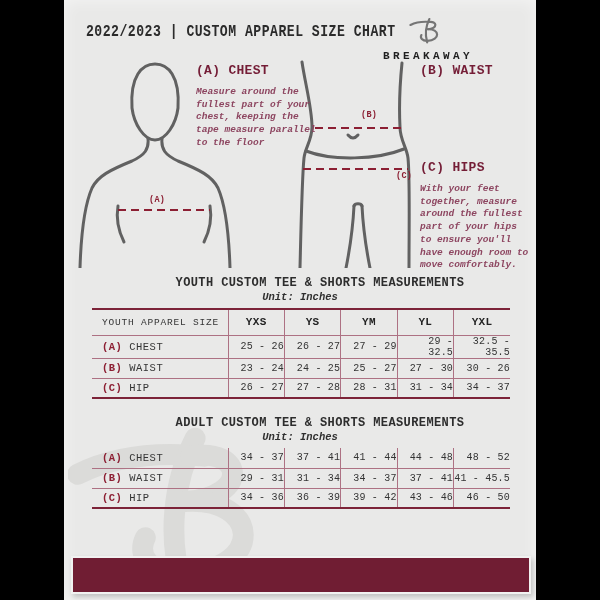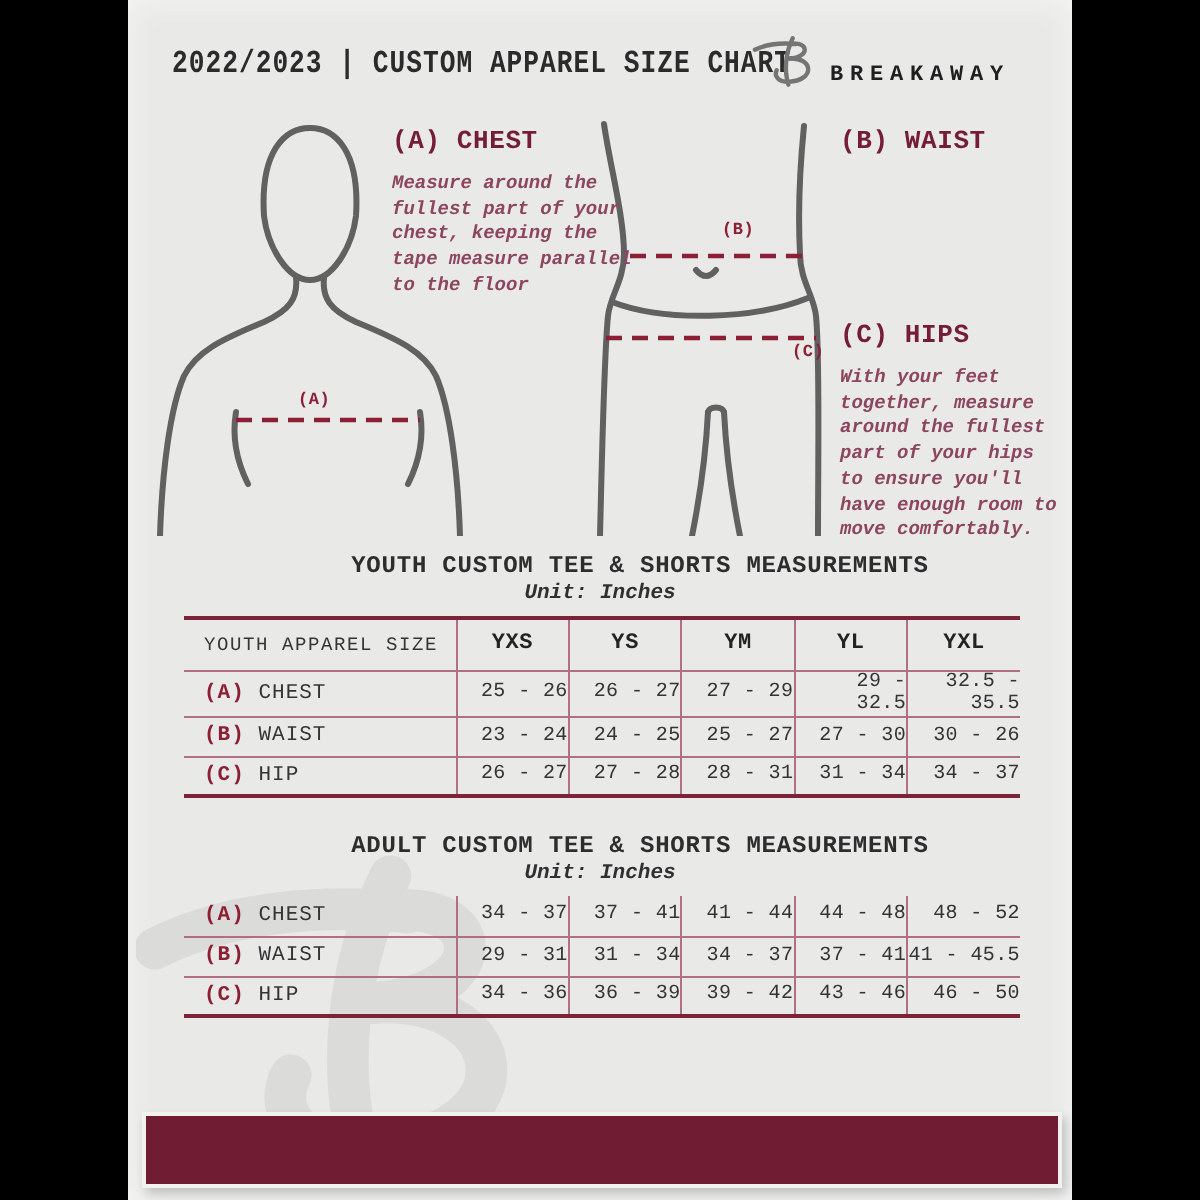--- a/index.html
+++ b/index.html
@@ -22,21 +22,21 @@
     box-shadow:inset 0 0 16px rgba(255,255,255,.55);
     font-family:Liberation Mono, monospace;
   }
 
   
   .doc-title{
     position:absolute;left:22px;top:23px;z-index:1;
     font-size:16px;font-weight:700;color:#2b2b2b;white-space:nowrap;
     letter-spacing:.6px;transform:scaleX(.82);transform-origin:left center;
   }
-  .brand{position:absolute;left:312px;top:16px;z-index:1;display:flex;align-items:flex-end;}
+  .brand{position:absolute;left:312px;top:16px;z-index:1;display:flex;align-items:center;flex-direction:column;}
   .brand svg{width:32px;height:28px;}
   .brand-name{margin-left:7px;font-size:11px;font-weight:700;letter-spacing:3.4px;color:#1f1f1f;margin-top:6px;}
 
   
   .fig{position:absolute;z-index:1;}
   .fig path{fill:none;stroke:var(--figure);stroke-width:3;stroke-linecap:round;}
   .fig path.dash{stroke:var(--maroon-line);stroke-width:2.2;stroke-dasharray:8 5;stroke-linecap:butt;}
   .marker{
     position:absolute;z-index:2;font-size:8.5px;font-weight:700;color:var(--maroon-line);
     letter-spacing:.3px;

